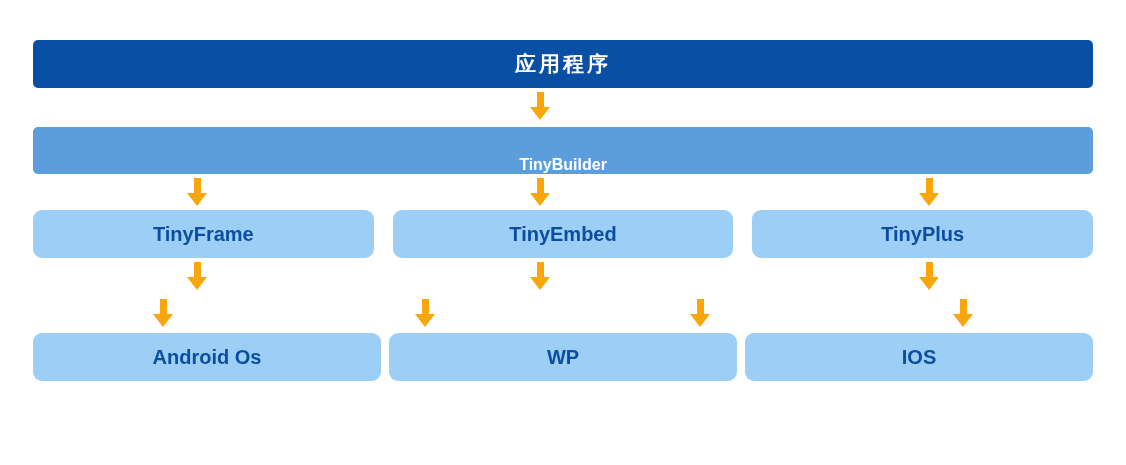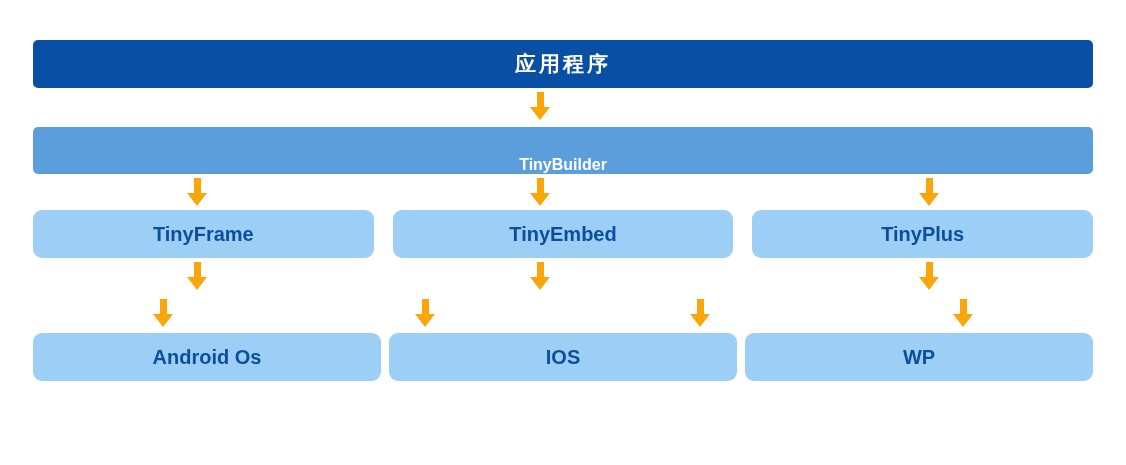--- a/index.html
+++ b/index.html
@@ -145,20 +145,20 @@
         <i class="stem"></i>
         <i class="head"></i>
       </div>
   </div>
 
   <div class="box-row bottom-row">
     <div class="box">
       <span>Android Os</span>
     </div>
     <div class="box">
-      <span>IOS</span>
+      <span>WP</span>
     </div>
     <div class="box">
-      <span>WP</span>
+      <span>IOS</span>
     </div>
   </div>
 
 </div>
 
 </body></html>

